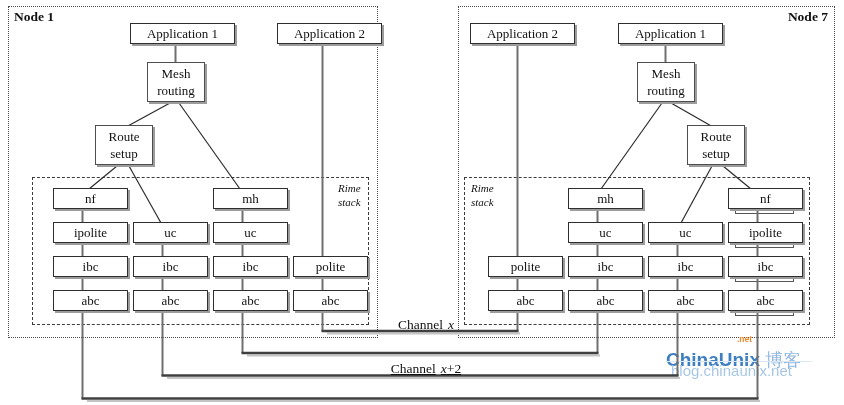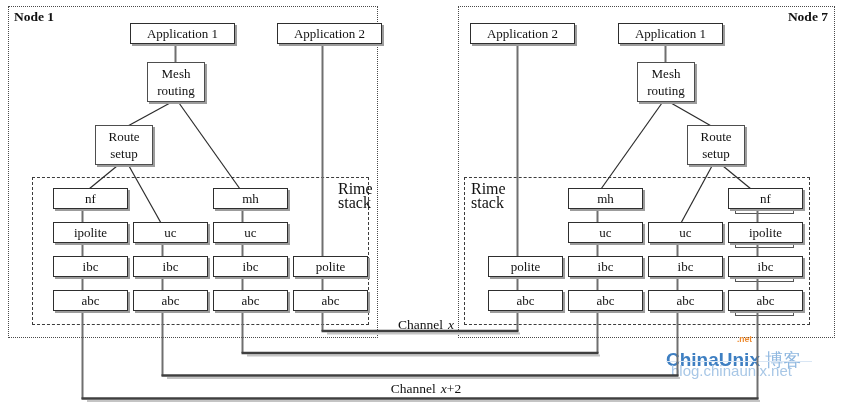--- a/index.html
+++ b/index.html
@@ -9,42 +9,42 @@
   }
   .node-frame{position:absolute;border:1px dotted #4a4a4a;background:transparent;z-index:1;}
   #node1-frame{left:8px;top:6px;width:368px;height:330px;}
   #node2-frame{left:458px;top:6px;width:375px;height:330px;}
   .rime-frame{position:absolute;border:1px dashed #3c3c3c;background:transparent;z-index:1;}
   #rime1-frame{left:32px;top:177px;width:335px;height:146px;}
   #rime2-frame{left:464px;top:177px;width:344px;height:146px;}
   .node-title{position:absolute;font-weight:bold;font-size:13.5px;z-index:4;}
   #node1-title{left:14px;top:9px;}
   #node2-title{left:758px;top:9px;width:70px;text-align:right;}
-  .rime-label{position:absolute;font-size:16px;line-height:13.5px;z-index:4;width:40px;}
+  .rime-label{position:absolute;font-style:italic;font-size:11px;line-height:13.5px;z-index:4;width:40px;}
   #rime1-label{left:338px;top:182px;}
   #rime2-label{left:471px;top:182px;}
   .pbox{
     position:absolute;box-sizing:border-box;width:75px;height:21px;background:#fff;
     border:1px solid #2e2e2e;box-shadow:2px 2px 0 #9c9c9c;
     display:flex;align-items:center;justify-content:center;
     font-size:13px;line-height:13px;z-index:3;
   }
   .wide{width:105px;}
   .tall{width:58px;height:40px;border:1.5px solid #4e4e4e;text-align:center;line-height:17px;padding:0 2px;}
   .ghost{
     position:absolute;box-sizing:border-box;width:59px;height:21px;background:#fff;
     border:1px solid #555;z-index:2;
   }
   svg.lines{position:absolute;left:0;top:0;z-index:2;}
   .channel-label{
     position:absolute;left:356px;width:140px;text-align:center;
     font-size:13.5px;line-height:14px;z-index:4;white-space:nowrap;
   }
   .channel-label .var{font-style:italic;margin-left:5px;}
-  #ch-y{top:314px;} #ch-x{top:318px;} #ch-x1{top:359px;} #ch-x2{top:382px;}
+  #ch-y{top:314px;} #ch-x{top:318px;} #ch-x1{top:359px;} #ch-x2{top:362px;text-decoration:underline;}
   .wm{position:absolute;z-index:1;font-family:"Liberation Sans","DejaVu Sans",sans-serif;}
   #wm-brand{left:666px;top:348px;font-size:19px;font-weight:bold;color:#3e7fc2;white-space:nowrap;}
   #wm-brand .cjk{color:#90b8e0;font-weight:normal;font-size:18px;}
   #wm-sup{left:737px;top:334px;font-size:8.5px;font-weight:bold;color:#ee8a2e;}
   #wm-rule{left:666px;top:361px;width:146px;height:1px;background:#d9e6f4;}
   #wm-url{left:671px;top:362px;font-size:15px;color:#a8c7e6;white-space:nowrap;}
 </style>
 </head>
 <body>
 

